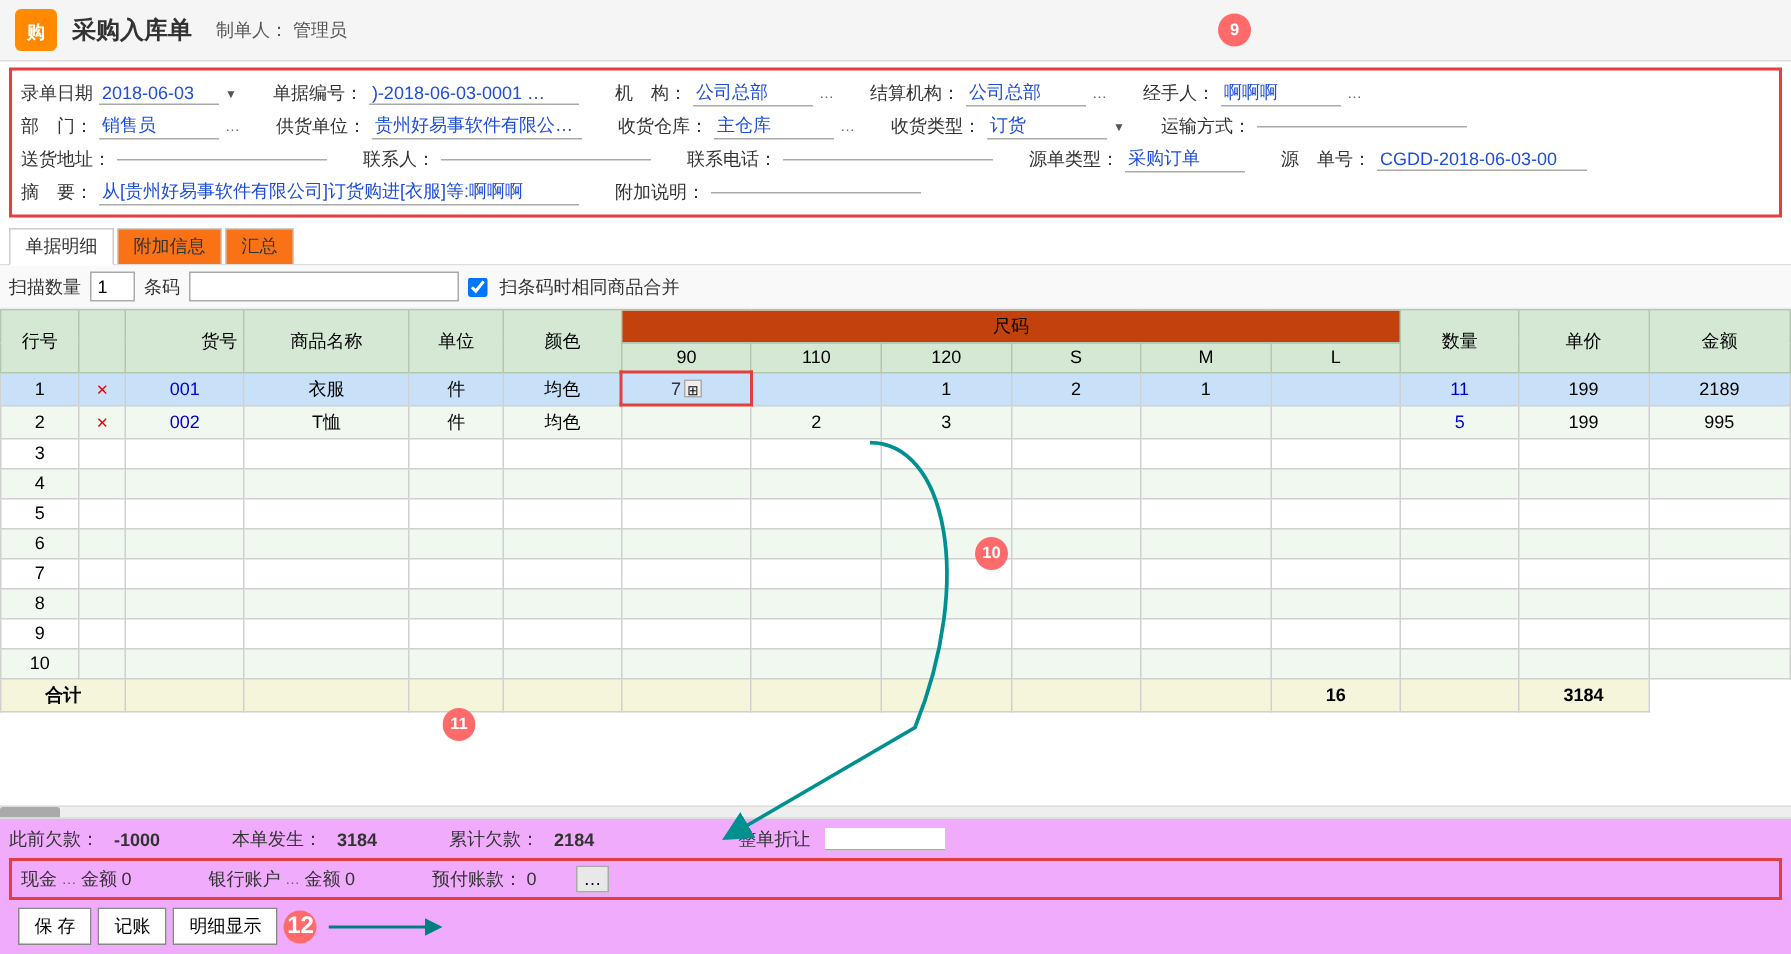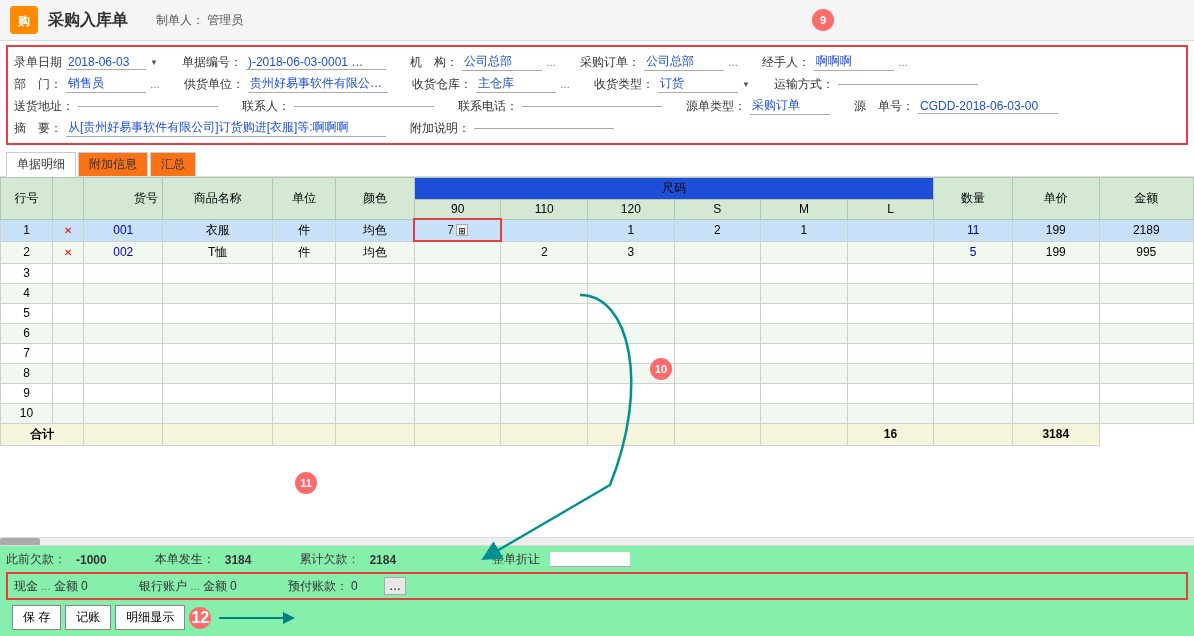--- a/index.html
+++ b/index.html
@@ -4,21 +4,21 @@
   <style>
     * { box-sizing: border-box; margin: 0; padding: 0; font-family: 'SimSun', '宋体', sans-serif; font-size: 12px; }
     body { background: #f0f0f0; width: 1194px; height: 636px; overflow: hidden; }
     
     .main-window { background: #fff; width: 1194px; height: 636px; display: flex; flex-direction: column; }
     
     
     .title-bar { display: flex; align-items: center; padding: 6px 10px; background: #f5f5f5; border-bottom: 1px solid #ddd; gap: 10px; }
     .title-icon { width: 28px; height: 28px; background: #ff8c00; border-radius: 4px; display: flex; align-items: center; justify-content: center; color: white; font-size: 14px; font-weight: bold; }
     .title-text { font-size: 16px; font-weight: bold; color: #333; }
-    .title-creator { font-size: 12px; color: #555; margin-left: 18px; }
+    .title-creator { font-size: 12px; color: #555; margin-left: 6px; }
     .circle-badge { width: 22px; height: 22px; border-radius: 50%; background: #ff6b6b; color: white; display: flex; align-items: center; justify-content: center; font-size: 11px; font-weight: bold; margin-left: auto; margin-right: 350px; }
     
     
     .header-form { border: 2px solid #e53e3e; margin: 4px 6px; padding: 4px 6px; background: #fff; }
     .form-row { display: flex; align-items: center; padding: 2px 0; gap: 4px; }
     .form-label { color: #333; white-space: nowrap; min-width: fit-content; }
     .form-value { color: #1d4ed8; border-bottom: 1px solid #aaa; min-width: 80px; padding: 0 2px; }
     .form-value-wide { min-width: 140px; }
     .dots { color: #666; font-size: 10px; }
     .form-sep { color: #999; margin: 0 2px; }
@@ -51,21 +51,21 @@
     .col-size { width: 55px; }
     .col-qty { width: 50px; }
     .col-price { width: 55px; }
     .col-amount { width: 60px; }
     .total-row td { background: #f5f5dc !important; font-weight: bold; }
     
     
     .scroll-indicator { height: 8px; background: #eee; border-top: 1px solid #ddd; }
     
     
-    .bottom-section { padding: 3px 6px; background: #86efac; border-top: 1px solid #ddd; }
+    .bottom-section { padding: 3px 6px; background: #f0abfc; border-top: 1px solid #ddd; }
     .bottom-row { display: flex; align-items: center; gap: 10px; padding: 2px 0; }
     .bottom-label { color: #333; white-space: nowrap; }
     .bottom-value { color: #333; font-weight: bold; }
     
     
     .payment-row { border: 2px solid #e53e3e; display: flex; gap: 6px; padding: 3px 6px; margin: 2px 0; }
     .payment-item { display: flex; align-items: center; gap: 3px; }
     .payment-label { color: #333; }
     .payment-dots { color: #666; font-size: 10px; }
     .payment-value { color: #333; min-width: 30px; }
@@ -77,21 +77,21 @@
     .btn-account { background: #fff; border: 1px solid #888; padding: 3px 10px; cursor: pointer; }
     .btn-detail { background: #fff; border: 1px solid #888; padding: 3px 10px; cursor: pointer; }
     .circle-badge-12 { width: 22px; height: 22px; border-radius: 50%; background: #ff6b6b; color: white; display: flex; align-items: center; justify-content: center; font-size: 16px; font-weight: bold; }
 
     .dropdown-arrow { font-size: 8px; color: #555; }
     
     
     .red-outline { border: 2px solid #e53e3e; }
     
     
-    .size-colspan { text-align: center; background: #1d4ed8; border: 1px solid #b0c8b0; }
+    .size-colspan { text-align: center; background: #c2410c; border: 1px solid #b0c8b0; }
   </style>
 </head>
 <body>
 
 <div class="main-window">
 
   <div class="title-bar">
     <div class="title-icon">
       <svg width="24" height="24" viewBox="0 0 24 24">
         <rect x="2" y="2" width="20" height="20" rx="3" fill="#ff8800"></rect>
@@ -113,21 +113,21 @@
       <span class="form-value">2018-06-03</span>
       <span class="dropdown-arrow">▼</span>
       <span class="form-sep">　</span>
       <span class="form-label">单据编号：</span>
       <span class="form-value form-value-wide">)-2018-06-03-0001 …</span>
       <span class="form-sep">　</span>
       <span class="form-label">机　构：</span>
       <span class="form-value">公司总部</span>
       <span class="dots">…</span>
       <span class="form-sep">　</span>
-      <span class="form-label">采购订单：</span>
+      <span class="form-label">结算机构：</span>
       <span class="form-value">公司总部</span>
       <span class="dots">…</span>
       <span class="form-sep">　</span>
       <span class="form-label">经手人：</span>
       <span class="form-value">啊啊啊</span>
       <span class="dots">…</span>
     </div>
 
     <div class="form-row">
       <span class="form-label">部　门：</span>
@@ -174,20 +174,28 @@
       <span class="form-value form-value-wide"></span>
     </div>
   </div>
 
   <div class="tabs-bar">
     <div class="tab active">单据明细</div>
     <div class="tab">附加信息</div>
     <div class="tab">汇总</div>
   </div>
 
+  <div class="scan-bar">
+    <span class="form-label">扫描数量</span>
+    <input type="text" class="scan-input" style="width: 30px;" value="1">
+    <span class="form-label">条码</span>
+    <input type="text" class="scan-input" value="" style="">
+    <input type="checkbox" class="scan-checkbox" checked="" style="">
+    <span class="form-label">扫条码时相同商品合并</span>
+  </div>
 
   <div class="table-section">
     <div class="table-container">
       <table>
         <thead>
           <tr>
             <th rowspan="2" class="col-rownum">行号</th>
             <th rowspan="2" class="col-icon"></th>
             <th rowspan="2" class="col-goods">货号</th>
             <th rowspan="2" class="col-name">商品名称</th>

